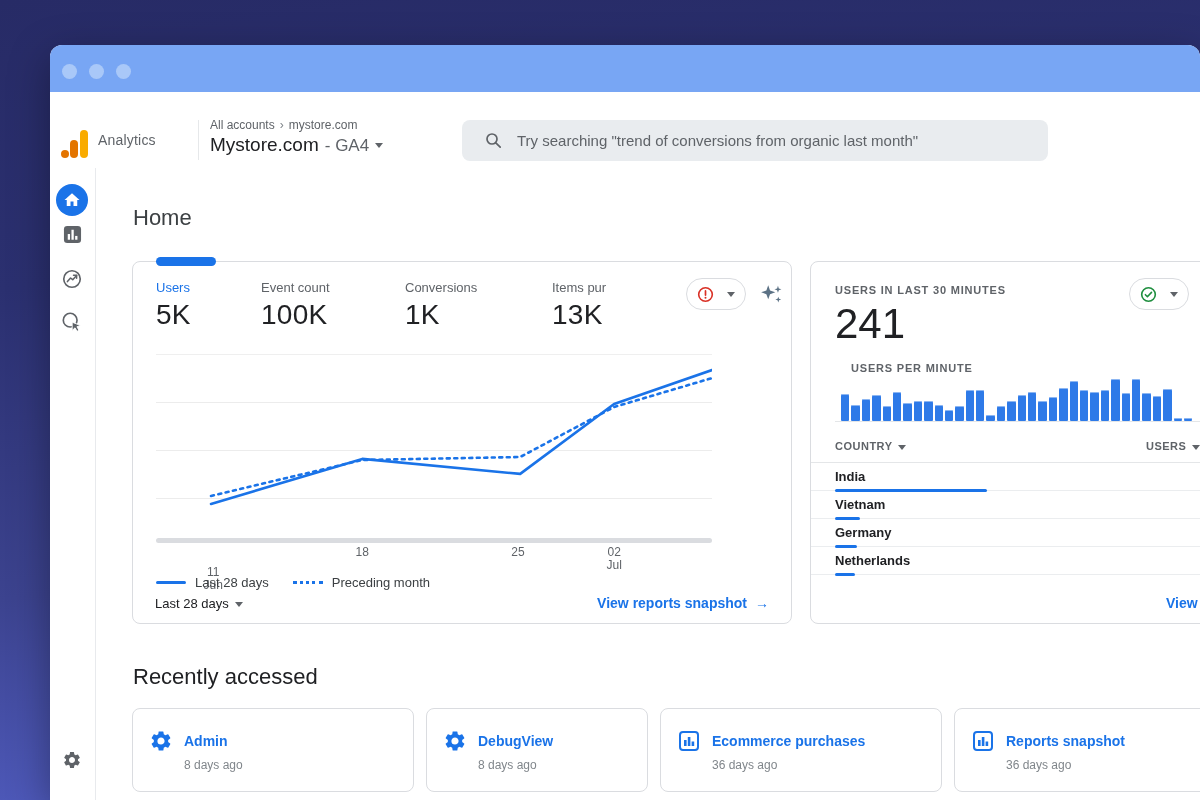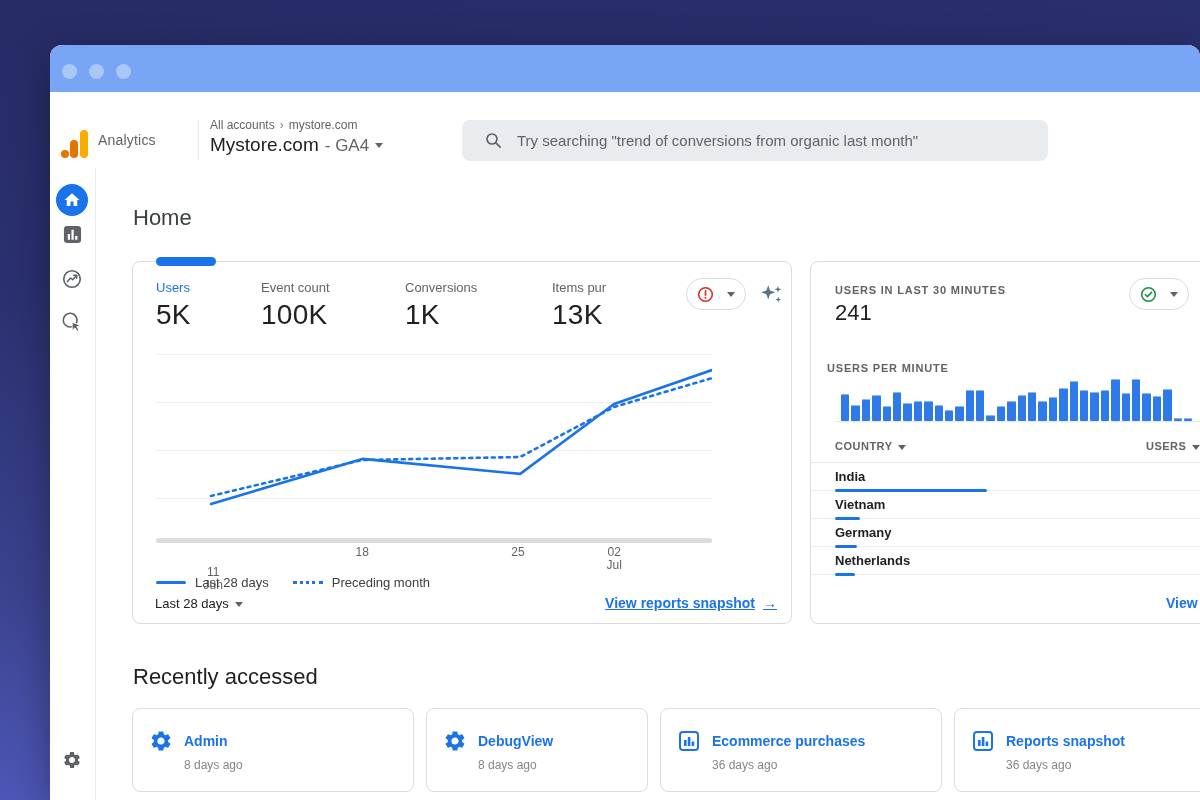--- a/index.html
+++ b/index.html
@@ -56,28 +56,28 @@
   .rt-pill{left:318px;top:16px;width:58px;}
   .sparkle-btn{position:absolute;left:626px;top:20px;width:26px;height:26px;cursor:pointer;}
   .chart-wrap{position:absolute;left:23px;top:92px;width:556px;height:190px;}
   .tick{position:absolute;top:284px;width:44px;margin-left:-22px;text-align:center;font-size:12px;color:#5f6368;line-height:13px;}
   .legend{position:absolute;left:23px;top:313px;display:flex;align-items:center;gap:24px;}
   .legend .item{display:flex;align-items:center;gap:9px;font-size:13px;color:#3c4043;}
   .sw-solid{width:30px;height:0;border-top:3px solid #1a73e8;border-radius:2px;}
   .sw-dotted{width:30px;height:0;border-top:3px dotted #1a73e8;}
   .range-dd{position:absolute;left:22px;top:334px;font-size:13px;color:#202124;cursor:pointer;}
   .card-link{position:absolute;font-size:14px;font-weight:bold;color:#1a73e8;cursor:pointer;white-space:nowrap;}
-  .ov-link{right:14px;top:333px;text-decoration:underline;}
+  .ov-link{right:22px;top:333px;}
   .rt-link{left:355px;top:333px;}
   .card-link .arr{margin-left:8px;font-weight:normal;}
   
   .caps-label{position:absolute;font-size:11px;font-weight:bold;color:#5f6368;letter-spacing:.8px;}
   .rt-title{left:24px;top:22px;}
-  .rt-value{position:absolute;left:24px;top:38px;font-size:22px;color:#202124;}
-  .rt-pm{left:16px;top:100px;}
+  .rt-value{position:absolute;left:24px;top:38px;font-size:42px;color:#202124;}
+  .rt-pm{left:40px;top:100px;}
   .rt-bars{position:absolute;left:30px;top:116px;width:354px;height:43px;display:flex;align-items:flex-end;gap:2px;}
   .rt-bars .bar{width:8.4px;flex:none;background:#2e7ae8;border-radius:1px;box-shadow:inset 0 1px 0 rgba(255,255,255,.45);}
   .rt-baseline{position:absolute;left:24px;top:159px;right:0;height:1px;background:#e4e6e8;}
   .rt-col-country{left:24px;top:178px;letter-spacing:.5px;cursor:pointer;}
   .rt-col-users{left:335px;top:178px;letter-spacing:.5px;cursor:pointer;}
   .rt-head-divider{position:absolute;left:0;top:200px;right:0;height:1px;background:#e4e6e8;}
   .rt-rows{position:absolute;left:0;top:201px;right:0;}
   .rt-row{position:relative;height:27px;border-bottom:1px solid #ebedef;}
   .rt-country{position:absolute;left:24px;top:6px;font-size:13px;font-weight:bold;color:#202124;}
   .rt-bar{position:absolute;left:24px;bottom:-2px;height:3px;border-radius:2px;background:#1a73e8;}

